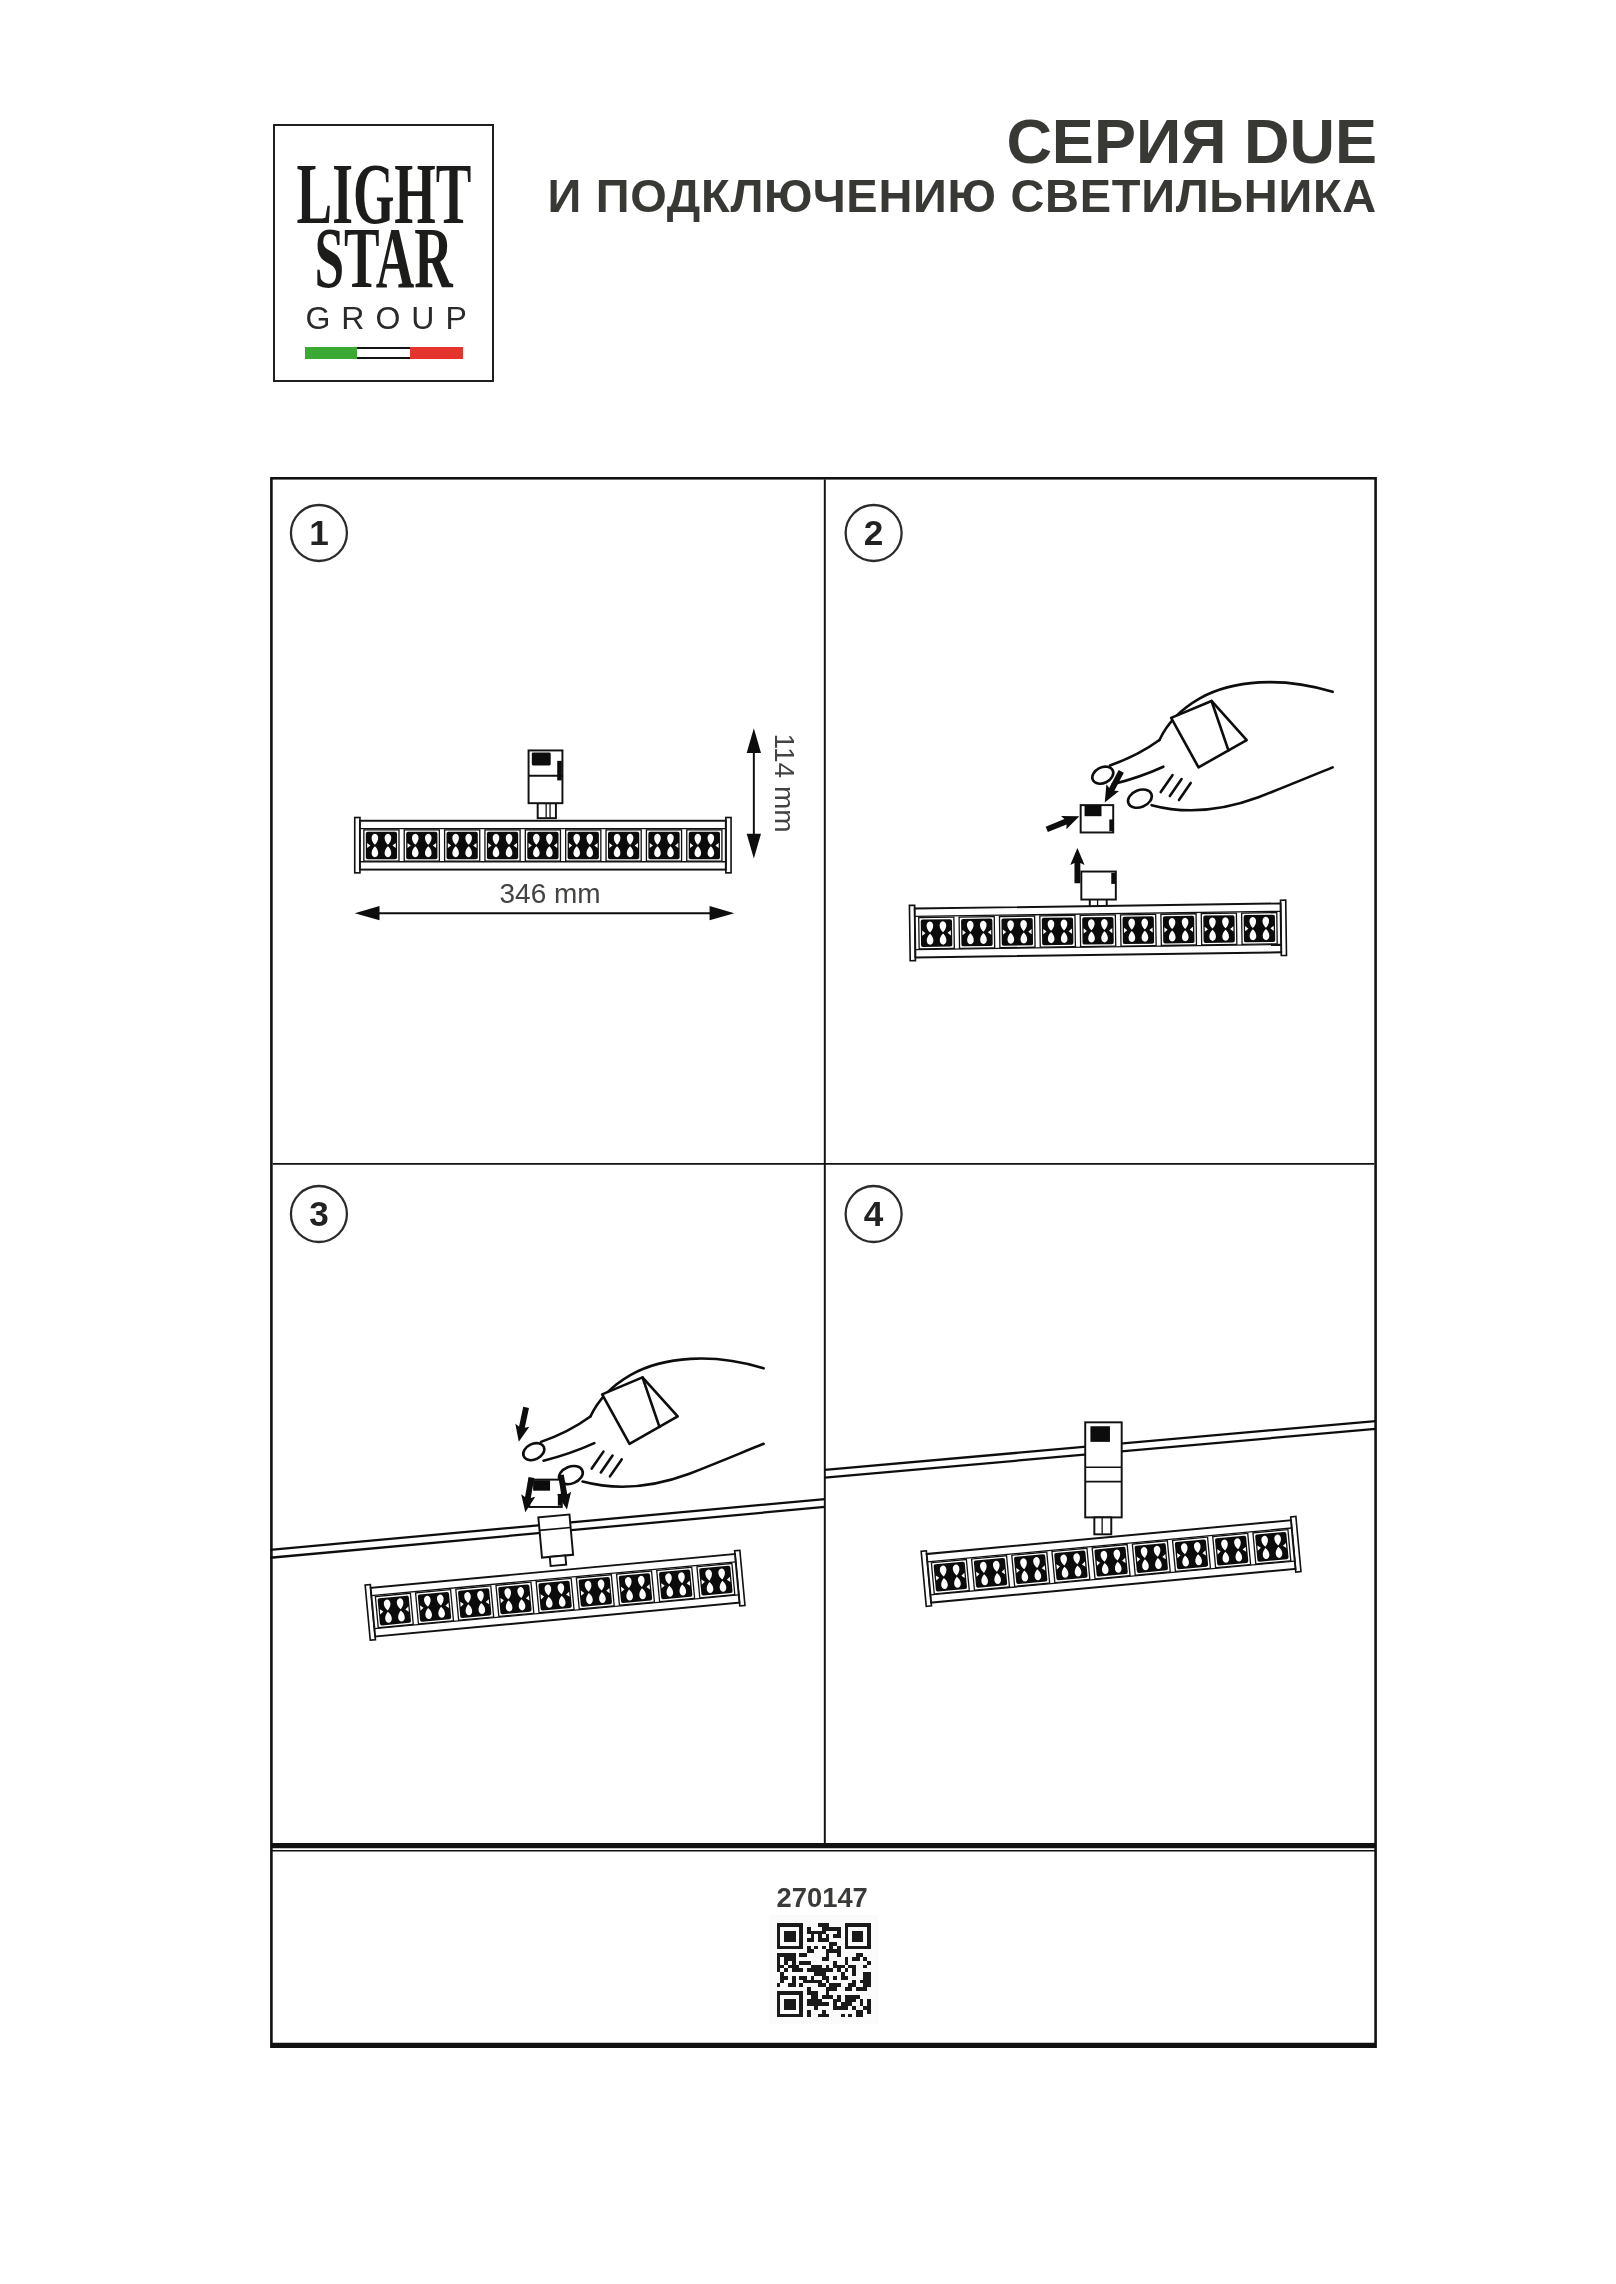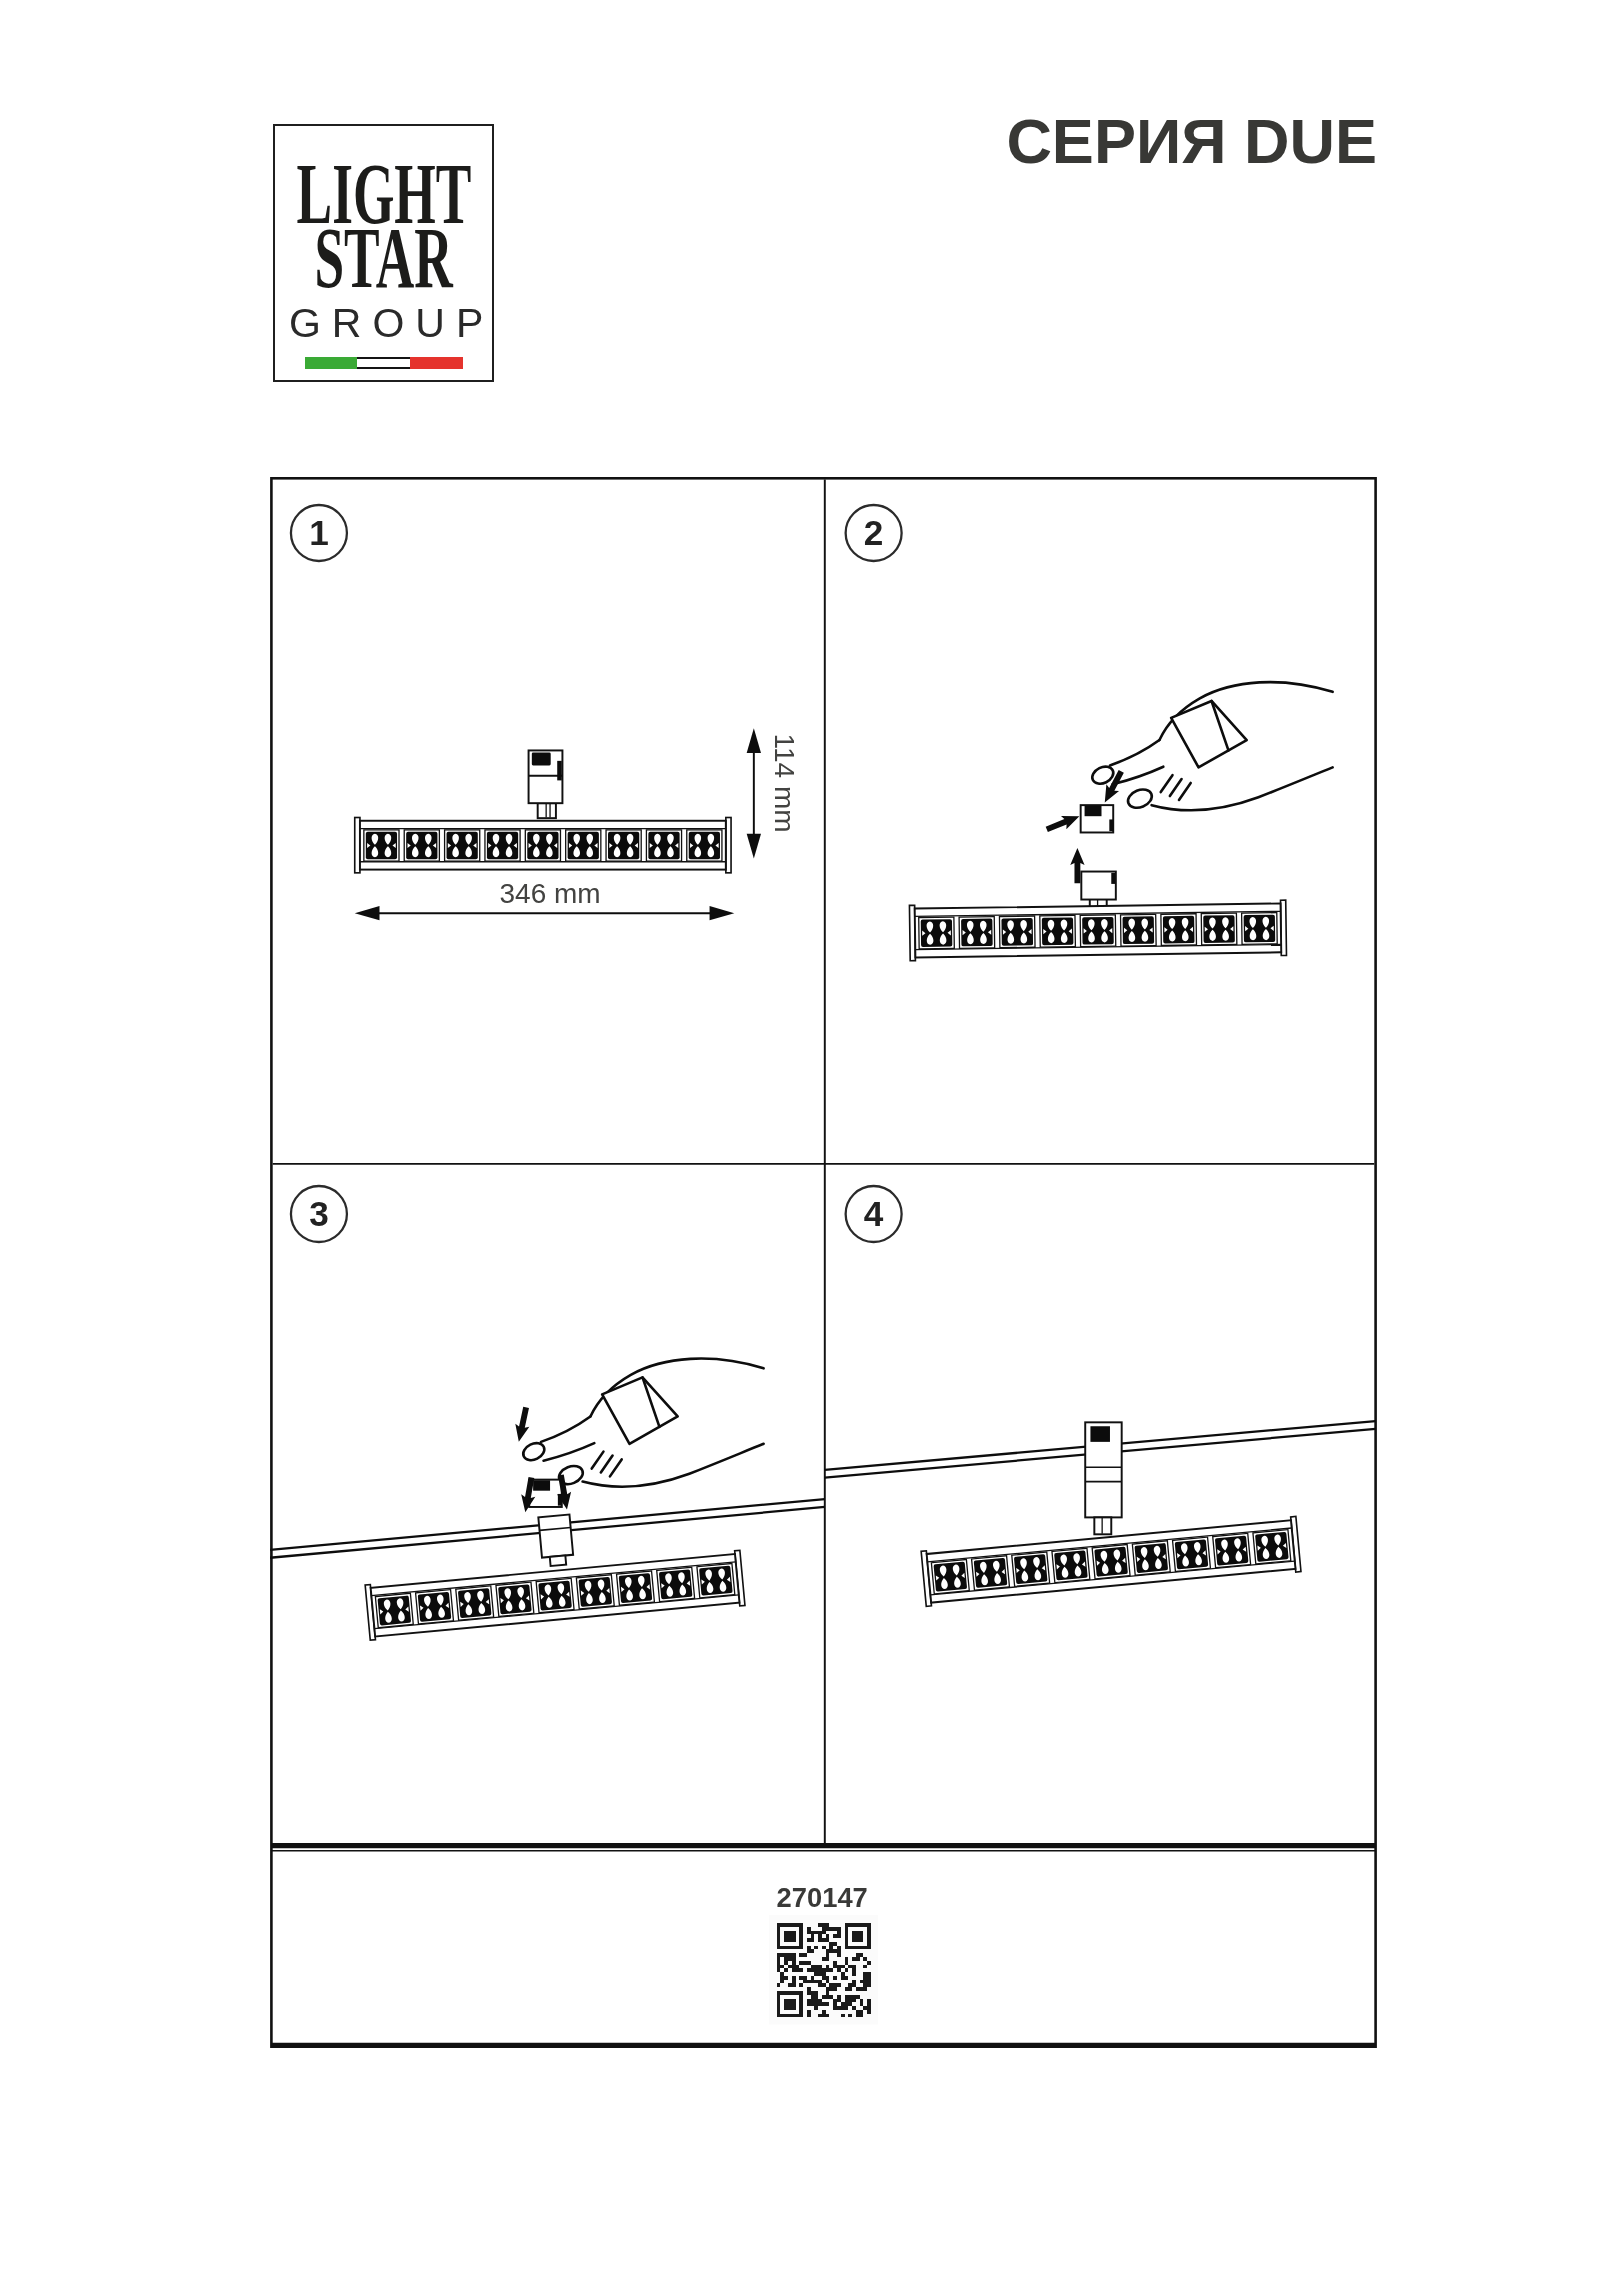--- a/index.html
+++ b/index.html
@@ -20,21 +20,21 @@
   .logo-light,.logo-star{
     font-family:"Liberation Serif", serif;
     font-weight:700;color:#1c1c1a;
     font-size:86px;line-height:64px;
     transform:scaleX(0.62);transform-origin:center;
     white-space:nowrap;
   }
   .logo-light{margin-top:36px;}
   .logo-group{
     margin-top:10.4px;
-    font-size:41px;font-weight:400;color:#2a2a2a;
+    font-size:32px;font-weight:400;color:#2a2a2a;
     letter-spacing:11px;text-indent:5.2px;margin-right:-11px;
     white-space:nowrap;
   }
   .logo-flag{margin-top:9.8px;width:158px;height:11.7px;display:flex;}
   .flag-seg{flex:1;}
   .flag-green{background:#3aaa35;}
   .flag-white{background:#ffffff;border-top:2.6px solid #141414;border-bottom:2.6px solid #141414;box-sizing:border-box;}
   .flag-red{background:#e5332d;}
   
   .title-block{
@@ -67,20 +67,21 @@
     <div class="logo-group">GROUP</div>
     <div class="logo-flag">
       <div class="flag-seg flag-green"></div>
       <div class="flag-seg flag-white"></div>
       <div class="flag-seg flag-red"></div>
     </div>
   </div>
 
   <div class="title-block">
     <div class="t-series">СЕРИЯ DUE</div>
+    <div class="t-instr2">И ПОДКЛЮЧЕНИЮ СВЕТИЛЬНИКА</div>
   </div>
 
   <svg class="grid-svg" width="1107" height="1571" viewBox="0 0 1700 2413">
     <defs>
 
       <g id="g-cell">
         <rect x="0" y="0" width="54" height="48" fill="#fff" stroke="#111" stroke-width="2"></rect>
         <rect x="3" y="3" width="48" height="42" rx="3" fill="#0b0b0b"></rect>
         <g fill="#ffffff">
           <path transform="translate(17,24)" d="M0,-1 C-6.5,-7 -7,-17 0,-18 C7,-17 6.5,-7 0,-1 Z M0,1 C-6.5,7 -7,17 0,18 C7,17 6.5,7 0,1 Z"></path>

